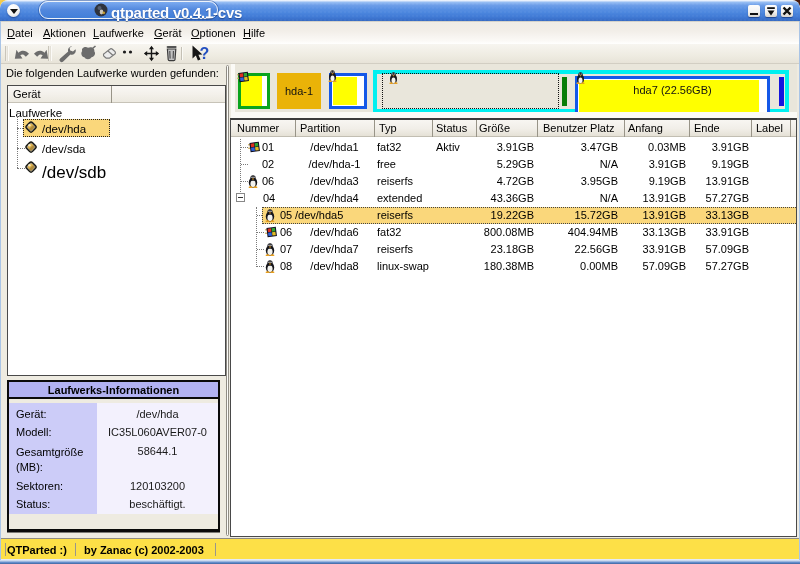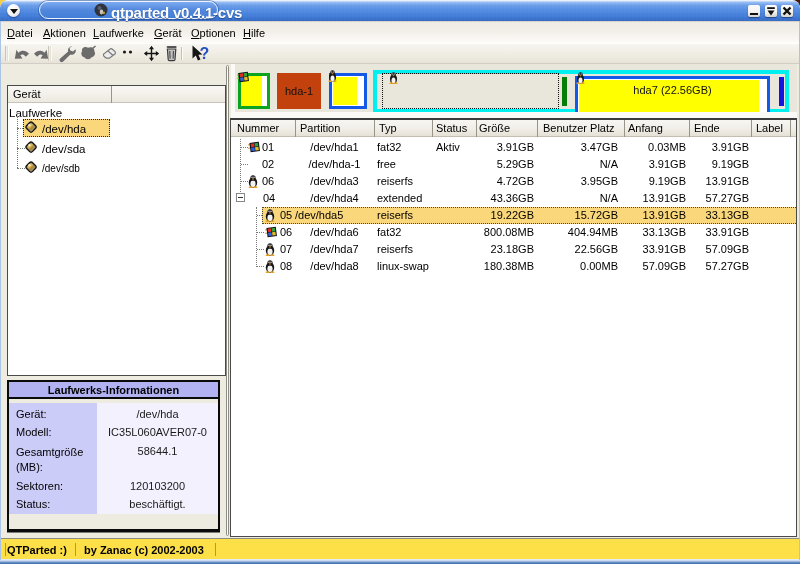--- a/index.html
+++ b/index.html
@@ -133,20 +133,21 @@
     <svg class="abs" style="left:163px;top:45px" width="18" height="17" viewBox="0 0 18 17">
         <rect x="3.6" y="1" width="10" height="2" rx="1" fill="#555"></rect>
         <path d="M4.4 4 L12.8 4 L12 14.5 a1.2 1.2 0 0 1 -1.2 1.1 L6.4 15.6 a1.2 1.2 0 0 1 -1.2 -1.1 Z" fill="#c2c2c2" stroke="#3c3c3c" stroke-width="1.2"></path>
         <path d="M6.8 6 L7.1 13.6 M10.4 6 L10.1 13.6" stroke="#3c3c3c" stroke-width="1"></path>
       </svg>
     <svg class="abs" style="left:189px;top:44px" width="22" height="19" viewBox="0 0 22 19">
         <path d="M3.5 1.5 L3.5 14.5 L6.8 11.6 L8.9 16.6 L11.5 15.5 L9.4 10.7 L13.4 10.4 Z" fill="#161616"></path>
         <text x="10.5" y="15" font-family="Liberation Sans" font-size="16" font-weight="bold" fill="#2450c0">?</text>
       </svg>
   </div>
+  <div class="abs" id="lbl1">Die folgenden Laufwerke wurden gefunden:</div>
   <div class="abs" id="tree">
     <div class="abs" id="treeHead">
         <span style="position:absolute;left:5px;top:2px">Gerät</span>
         <span class="sep"></span>
       </div>
     <div class="abs" id="treebody">
       <div class="abs" style="left:1px;top:21px;font-size:11.5px">Laufwerke</div>
       <div class="dotv" style="left:9px;top:30px;height:52px"></div>
       <div class="doth" style="left:9px;top:42px;width:8px"></div>
       <div class="doth" style="left:9px;top:62px;width:8px"></div>
@@ -171,21 +172,21 @@
         </svg>
       <div class="abs" style="left:34px;top:57px;font-size:11.5px">/dev/sda</div>
       <svg class="abs hdico" style="left:17px;top:75px" width="13" height="13" viewBox="0 0 14 14">
           <g transform="rotate(45 6.5 6.5)">
             <rect x="2" y="2" width="9" height="9" rx="2.4" fill="#918f88" stroke="#1a1a14" stroke-width="1.5"></rect>
             <rect x="3.4" y="3.4" width="6.2" height="6.2" rx="1.6" fill="#dfb04a"></rect>
           </g>
           <path d="M4.2 8.8 L8.8 4.2 L10.6 6.5 L6.5 10.6 Z" fill="rgba(70,60,35,.32)"></path>
           <circle cx="4.8" cy="4.6" r="1.3" fill="#f4e9c0"></circle>
         </svg>
-      <div class="abs" style="left:34px;top:77px;font-size:10px">/dev/sdb</div>
+      <div class="abs" style="left:34px;top:77px;font-size:17px">/dev/sdb</div>
     </div>
   </div>
   <div class="abs" id="info">
     <div class="abs" id="infoHead">Laufwerks-Informationen</div>
     <div class="abs" id="infobody">
       <div class="abs" style="left:0;top:21px;width:88px;height:111px;background:#ccccf8"></div>
       <div class="abs" style="left:88px;top:21px;width:121px;height:111px;background:#f3f1fd"></div>
       <div class="abs" style="left:7px;top:26px">Gerät:</div>
         <div class="ival" style="top:26px;background:none">/dev/hda</div>
       <div class="abs" style="left:7px;top:44px">Modell:</div>
@@ -209,21 +210,21 @@
         <rect x="0.2" y="3.2" width="2" height="1.2" fill="#c9a243"></rect>
         <rect x="0.2" y="6.6" width="2" height="1.2" fill="#c9a243"></rect>
         <g transform="rotate(-7 6.5 6)">
           <rect x="2" y="1.3" width="9.4" height="9.4" fill="#0d0d22"></rect>
           <rect x="3" y="2.3" width="3.5" height="3.5" fill="#e03020"></rect>
           <rect x="7" y="2.3" width="3.4" height="3.5" fill="#2fa431"></rect>
           <rect x="3" y="6.3" width="3.5" height="3.4" fill="#2e62d8"></rect>
           <rect x="7" y="6.3" width="3.4" height="3.4" fill="#e3bd25"></rect>
         </g>
       </svg>
-    <div class="abs" style="left:46px;top:9px;width:44px;height:36px;background:#c2410c;color:#111;text-align:center;line-height:36px">hda-1</div>
+    <div class="abs" style="left:46px;top:9px;width:44px;height:36px;background:#eab308;color:#111;text-align:center;line-height:36px">hda-1</div>
     <div class="abs" style="left:98px;top:9px;width:38px;height:36px;border:3px solid #1458e8;padding:1px;background:linear-gradient(90deg,#ffff00 0 80%,#fff 80%) content-box,#fff padding-box"></div>
     <svg class="abs" style="left:97px;top:6px" width="9" height="12" viewBox="0 0 9 12">
         <ellipse cx="4.5" cy="7" rx="3.5" ry="4.6" fill="#17171c"></ellipse>
         <ellipse cx="4.5" cy="8.4" rx="2" ry="2.9" fill="#f4f4f0"></ellipse>
         <circle cx="4.5" cy="2.5" r="2.2" fill="#17171c"></circle>
         <circle cx="3.7" cy="2" r="0.6" fill="#fff"></circle>
         <circle cx="5.3" cy="2" r="0.6" fill="#fff"></circle>
         <path d="M3.4 3.2 L5.6 3.2 L4.5 4.4 Z" fill="#e8a020"></path>
         <ellipse cx="2.2" cy="11.2" rx="1.8" ry="0.9" fill="#e8a020"></ellipse>
         <ellipse cx="6.8" cy="11.2" rx="1.8" ry="0.9" fill="#e8a020"></ellipse>

